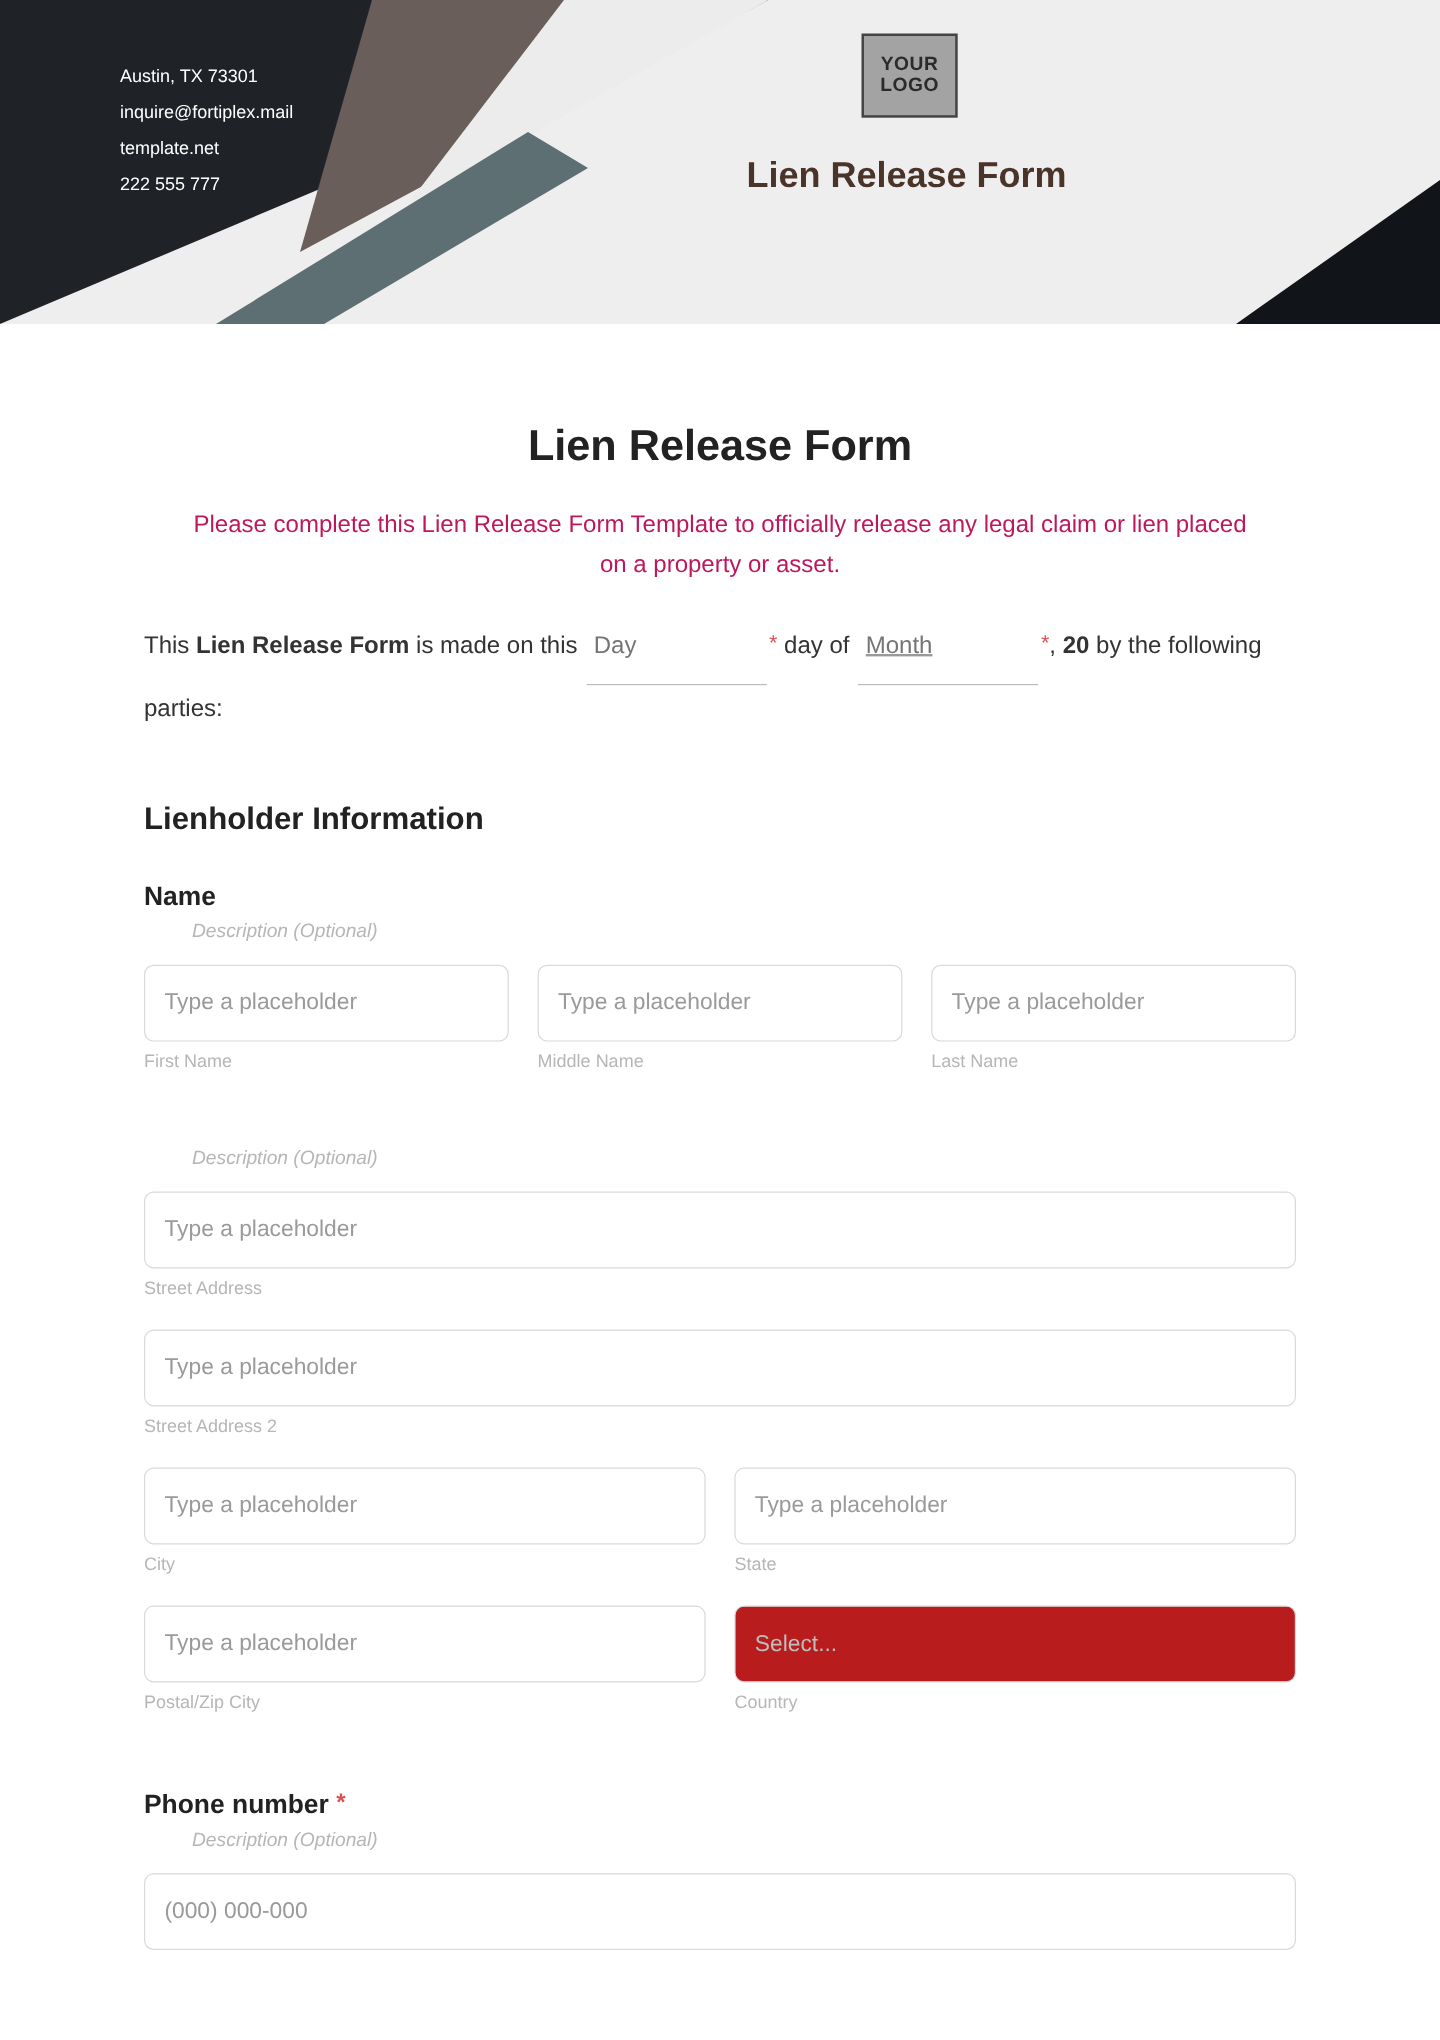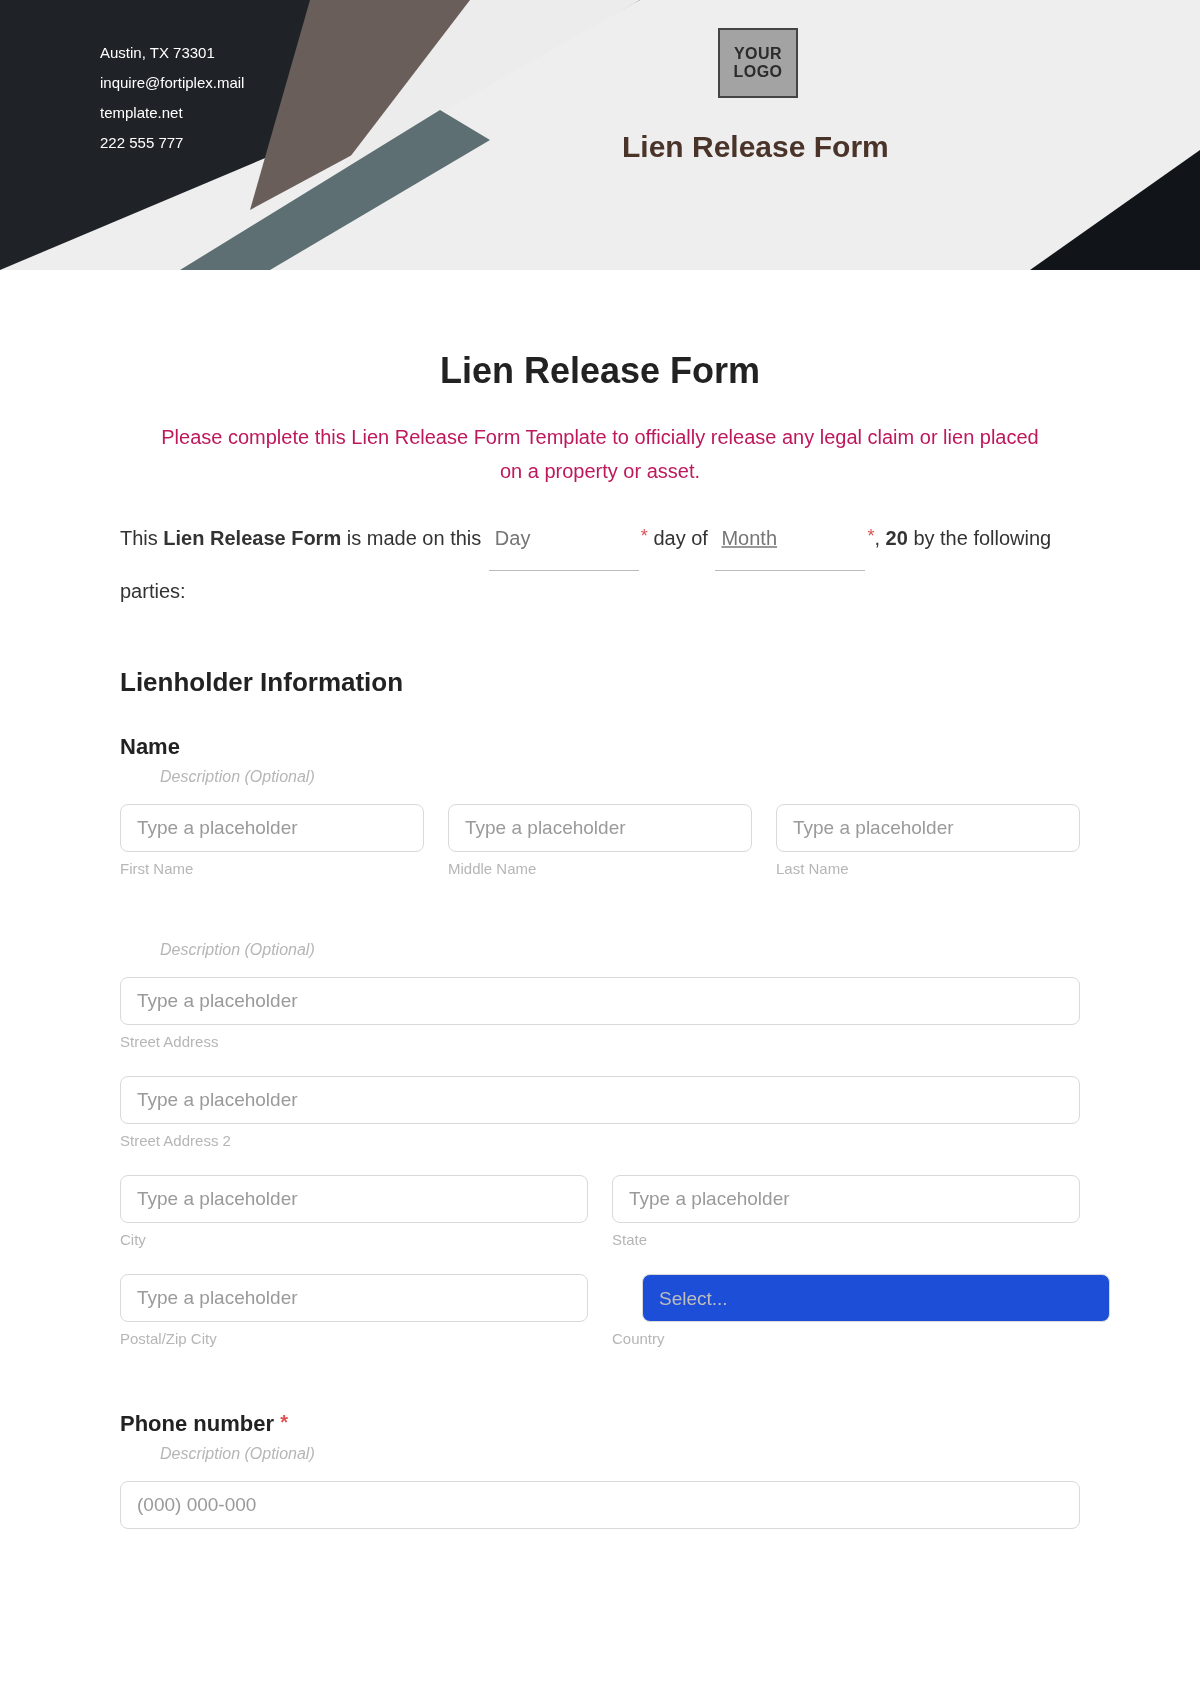--- a/index.html
+++ b/index.html
@@ -5,21 +5,21 @@
   * { box-sizing: border-box; margin: 0; padding: 0; }
   html, body { width: 1200px; font-family: Arial, Helvetica, sans-serif; background: #fff; }
   .header {
     position: relative;
     width: 1200px;
     height: 270px;
     background: #eeeeee;
     overflow: hidden;
   }
   .header svg { position: absolute; inset: 0; width: 1200px; height: 270px; display: block; }
-  .header-content { position: absolute; top: 38px; left: 100px; color: #fff; font-size: 15px; line-height: 2.0; }
+  .header-content { position: absolute; top: 49px; left: 100px; color: #fff; font-size: 15px; line-height: 2.0; }
   .logo-box {
     position: absolute;
     top: 28px;
     left: 718px;
     width: 80px;
     height: 70px;
     border: 2px solid #444;
     display: flex;
     align-items: center;
     justify-content: center;
@@ -92,30 +92,30 @@
     font-size: 16px;
     color: #b6b6b6;
     font-style: italic;
     margin-bottom: 18px;
     margin-left: 40px;
   }
   .row { display: flex; gap: 24px; margin-bottom: 6px; }
   .col { flex: 1; display: flex; flex-direction: column; }
   .text-input, .select-input {
     width: 100%;
-    height: 48px;
+    height: 64px;
     border: 1px solid #d9d9d9;
     border-radius: 8px;
     padding: 0 16px;
     font-size: 19px;
     color: #333;
     background: #fff;
   }
   .text-input::placeholder { color: #9a9a9a; }
-  .select-input { color: #bdbdbd; appearance: none; background: #1d4ed8; margin-left: 30px; }
+  .select-input { color: #bdbdbd; appearance: none; background: #b91c1c; }
   .sublabel {
     font-size: 15px;
     color: #b6b6b6;
     margin-top: 8px;
     margin-bottom: 20px;
   }
   .group { margin-bottom: 44px; }
 </style>
 </head>
 <body>

